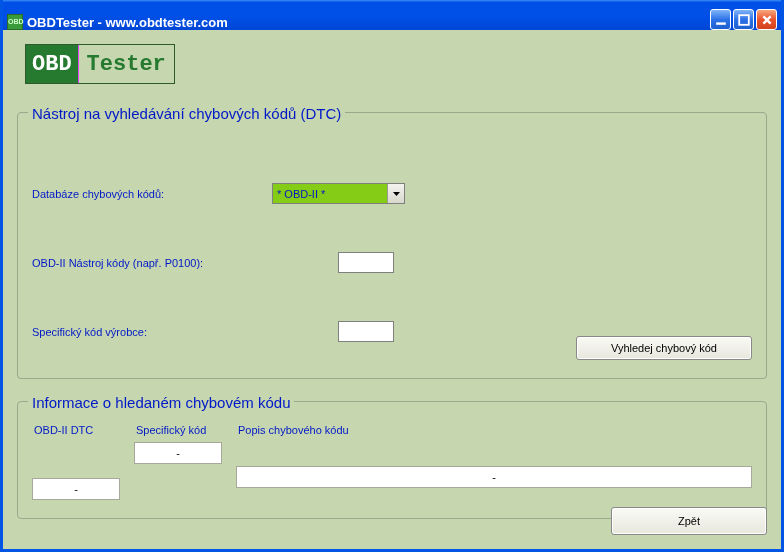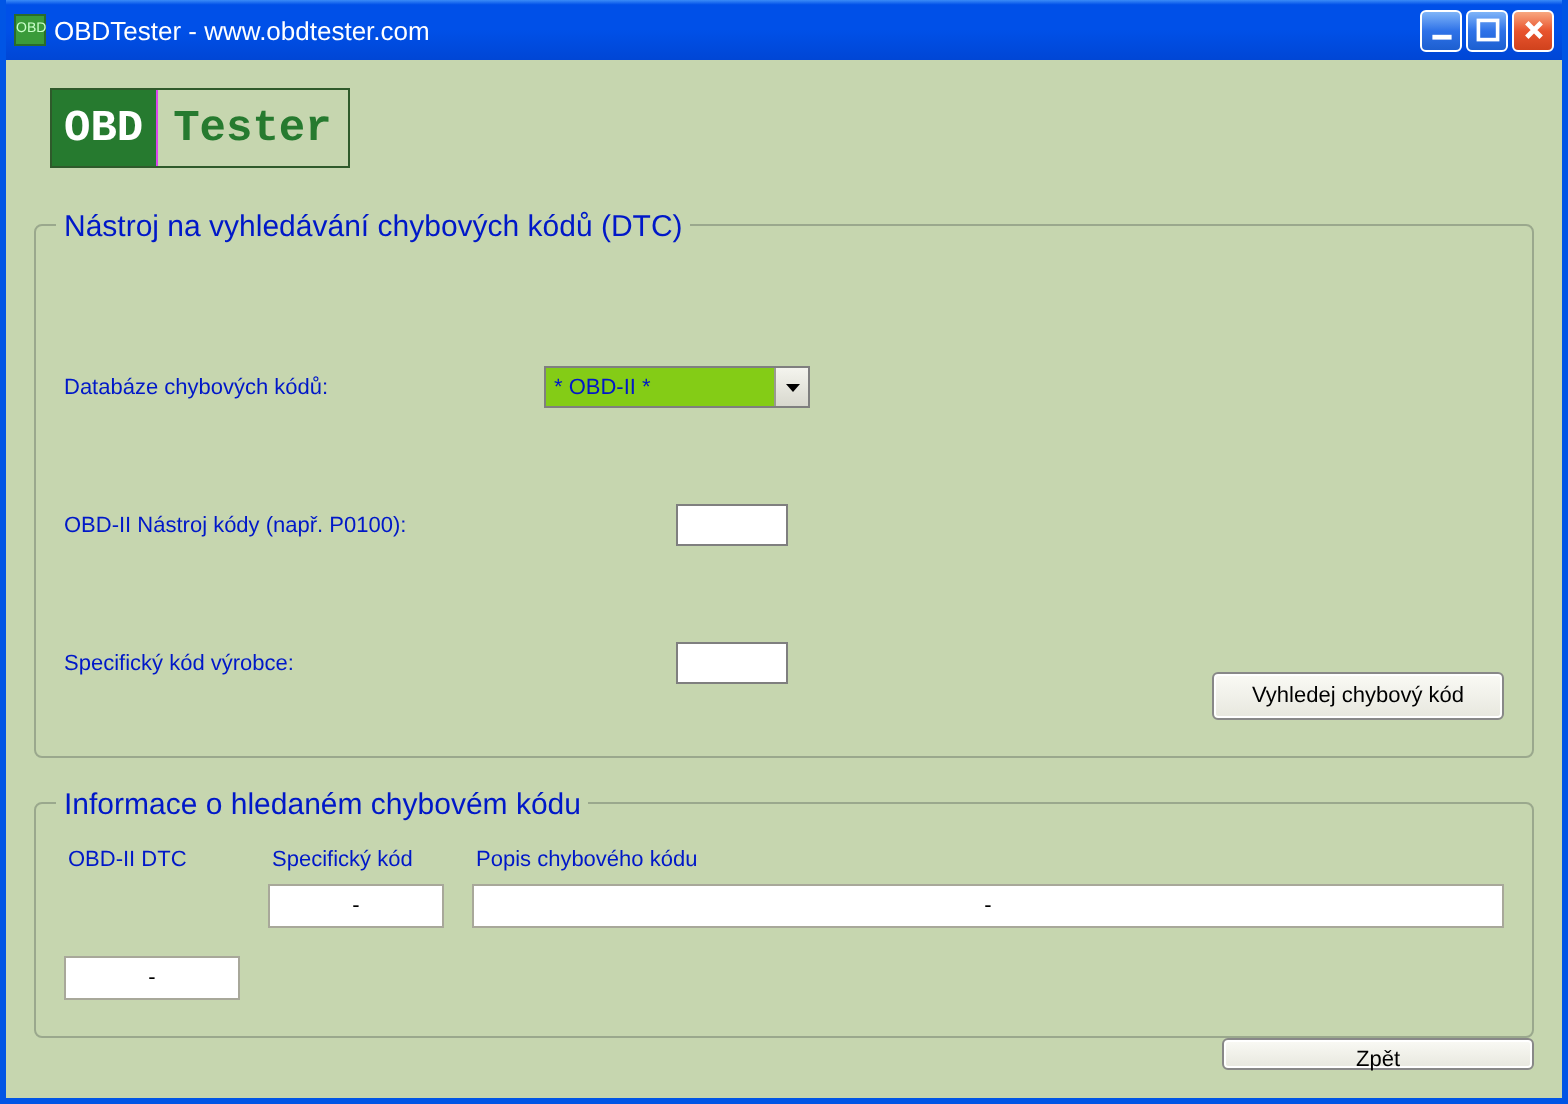--- a/index.html
+++ b/index.html
@@ -16,24 +16,24 @@
   height: 552px;
   background: #c6d6af;
   border: 3px solid #0055e5;
   border-top: none;
   position: relative;
 }
 .titlebar {
   height: 30px;
   background: linear-gradient(to bottom, #3b8cf7 0%, #0050e8 8%, #0050e8 50%, #0046d5 100%);
   display: flex;
-  align-items: center;
+  align-items: flex-end;
   padding: 0 4px;
   color: #fff;
-  font-weight: normal;
+  font-weight: bold;
   font-size: 13px;
 }
 .titlebar .app-icon {
   width: 16px;
   height: 16px;
   margin-right: 4px;
   background: #3a9b3a;
   border: 1px solid #2a6b2a;
   font-size: 7px;
   text-align: center;
@@ -163,21 +163,21 @@
   border: 1px solid #888;
   border-radius: 3px;
   font-family: inherit;
   font-size: 11px;
   color: #000;
   cursor: pointer;
   padding: 4px 10px;
   box-shadow: 0 0 0 1px #fff inset;
 }
 .btn.lookup {
-  width: 146px;
+  width: 176px;
   height: 24px;
   position: absolute;
   right: 14px;
   bottom: 18px;
 }
 .info-cols {
   display: flex;
   gap: 14px;
 }
 .info-col { display: flex; flex-direction: column; }
@@ -192,25 +192,25 @@
   border: 1px solid #a8a89a;
   height: 22px;
   display: flex;
   align-items: center;
   justify-content: center;
   font-size: 11px;
   box-shadow: inset 1px 1px 0 #fff;
 }
 .col-dtc { width: 88px; gap: 36px; }
 .col-spec { width: 88px; }
-.col-desc { flex: 1; }
+.col-desc { flex: 1; gap: 24px; }
 .col-desc .col-val { justify-content: center; }
 .btn.back {
   width: 156px;
-  height: 16px;
+  height: 28px;
   position: absolute;
   right: 14px;
   bottom: 14px;
 }
 </style>
 </head>
 <body>
 
 <div class="window">
   <div class="titlebar">

